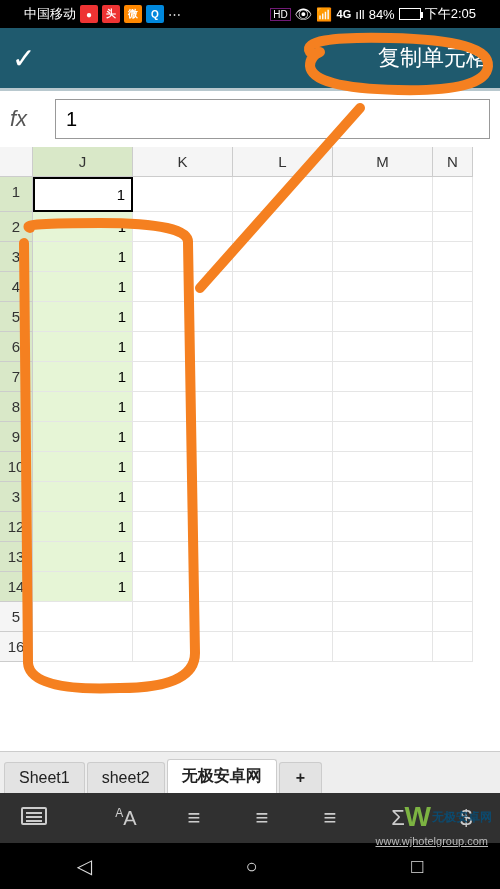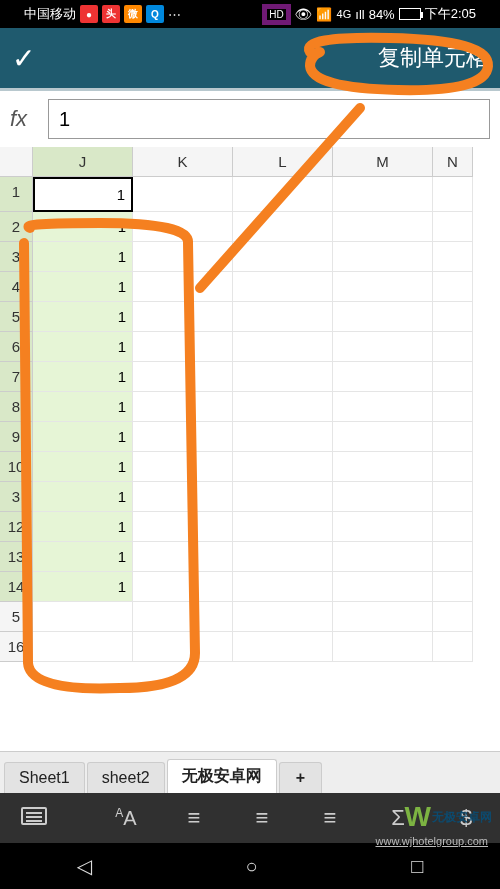--- a/index.html
+++ b/index.html
@@ -38,21 +38,21 @@
       justify-content: space-between;
     }
     .check-mark { color:#fff; font-size:28px; font-weight:300; }
     .header-option { color:#fff; font-size:22px; }
     .divider-thin { height:3px; background:#b8c8ce; }
     .formula-bar {
       height: 56px;
       display: flex;
       align-items: center;
       padding: 0 10px;
-      gap: 6px;
+      gap: 13px;
     }
     .fx-label { font-style: italic; font-size: 22px; color:#555; width:32px; }
     .fx-input {
       flex: 1;
       height: 40px;
       border: 1px solid #999;
       background:#fff;
       padding: 0 10px;
       font-size: 20px;
     }
@@ -104,24 +104,24 @@
 <div class="status-bar">
   <div class="status-left">
     <span>中国移动</span>
     <span class="status-icon-box red">●</span>
     <span class="status-icon-box red">头</span>
     <span class="status-icon-box orange">微</span>
     <span class="status-icon-box blue">Q</span>
     <span>⋯</span>
   </div>
   <div class="status-right">
-    <span style="border:5px solid #701a75;font-size:10px;padding:0 2px;">HD</span>
+    <span style="border:1px solid #701a75;font-size:10px;padding:0 2px;">HD</span>
     <span class="eye-icon"></span>
     <span class="wifi-icon"></span>
-    <span style="font-size:11px;">4G</span>
+    <span style="font-size:11px;font-weight:bold;">4G</span>
     <span>ıll</span>
     <span>84%</span>
     <span class="battery-box"></span>
     <span>下午2:05</span>
   </div>
 </div>
 
 <div class="header">
   <span class="check-mark">✓</span>
   <span class="header-option">复制单元格</span>

